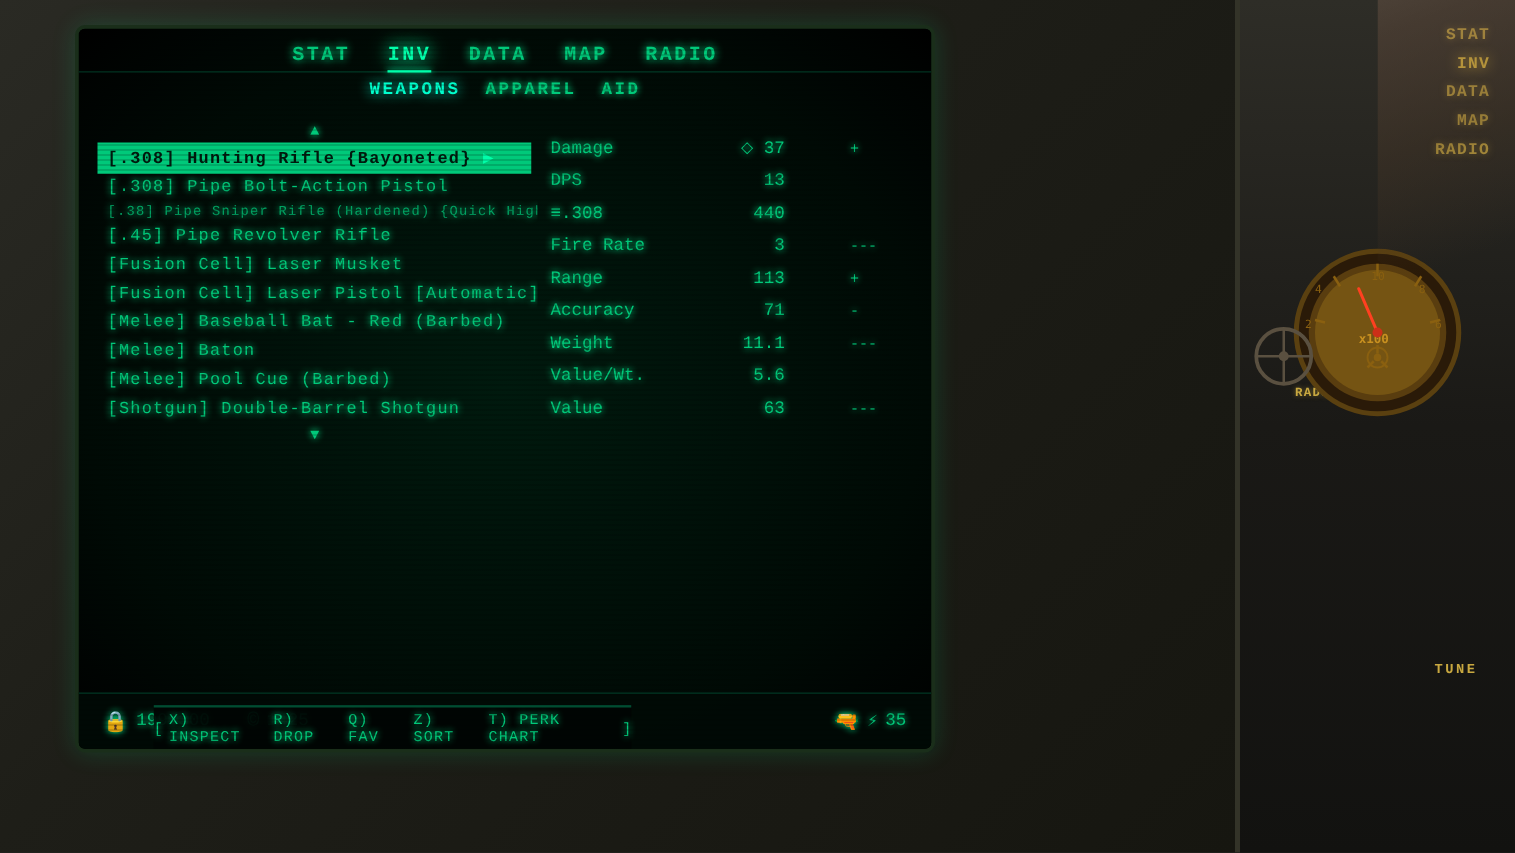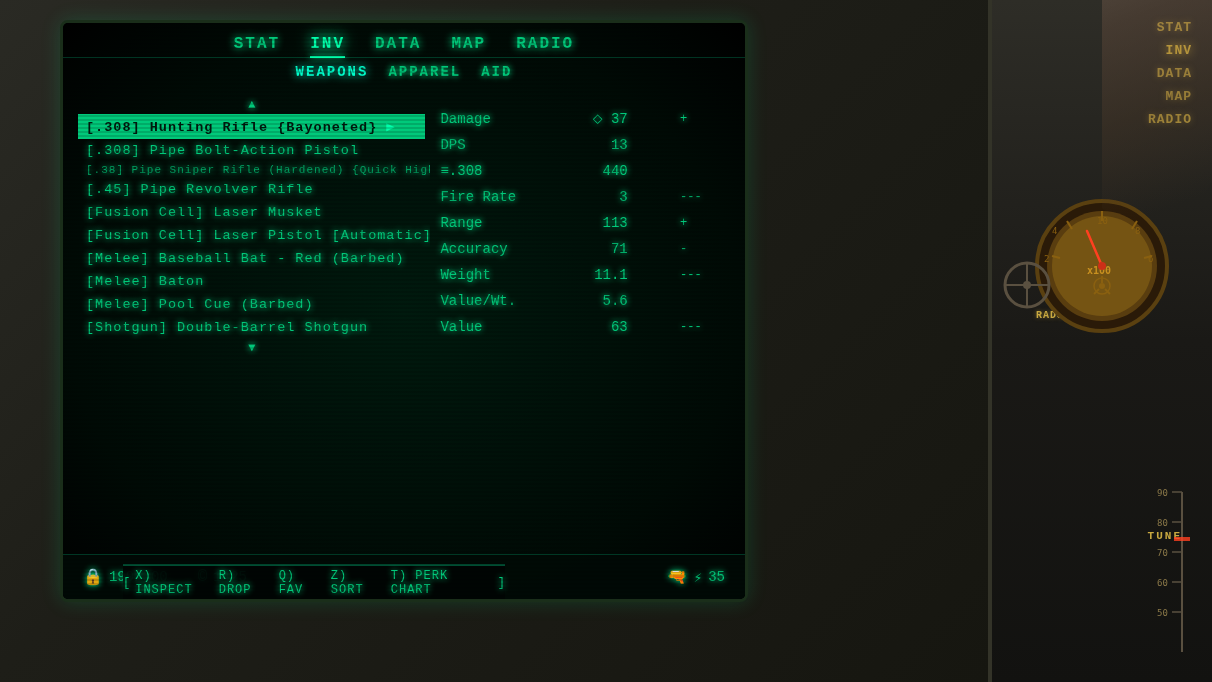--- a/index.html
+++ b/index.html
@@ -551,33 +551,14 @@
 
   <div style="position:absolute; top:260px; left:10px; width:50px; height:50px;">
     <svg width="50" height="50" viewBox="0 0 50 50">
       <circle cx="25" cy="25" r="22" fill="none" stroke="#5a5040" stroke-width="3"></circle>
       <line x1="25" y1="3" x2="25" y2="47" stroke="#5a5040" stroke-width="2"></line>
       <line x1="3" y1="25" x2="47" y2="25" stroke="#5a5040" stroke-width="2"></line>
       <circle cx="25" cy="25" r="4" fill="#5a5040"></circle>
     </svg>
   </div>
 
-  <div style="position:absolute; bottom:20px; right:10px; width:100px; height:180px;">
-    <svg width="100" height="180" viewBox="0 0 100 180">
-
-      <line x1="80" y1="10" x2="80" y2="170" stroke="#5a5040" stroke-width="2"></line>
-
-      <line x1="70" y1="10" x2="80" y2="10" stroke="#5a5040" stroke-width="1.5"></line>
-      <text x="55" y="14" fill="#8a7848" font-size="9" font-family="monospace">90</text>
-      <line x1="70" y1="40" x2="80" y2="40" stroke="#5a5040" stroke-width="1.5"></line>
-      <text x="55" y="44" fill="#8a7848" font-size="9" font-family="monospace">80</text>
-      <line x1="70" y1="70" x2="80" y2="70" stroke="#5a5040" stroke-width="1.5"></line>
-      <text x="55" y="74" fill="#8a7848" font-size="9" font-family="monospace">70</text>
-      <line x1="70" y1="100" x2="80" y2="100" stroke="#5a5040" stroke-width="1.5"></line>
-      <text x="55" y="104" fill="#8a7848" font-size="9" font-family="monospace">60</text>
-      <line x1="70" y1="130" x2="80" y2="130" stroke="#5a5040" stroke-width="1.5"></line>
-      <text x="55" y="134" fill="#8a7848" font-size="9" font-family="monospace">50</text>
-
-      <rect x="72" y="55" width="16" height="4" fill="#ff4020" opacity="0.8"></rect>
-    </svg>
-  </div>
 
 </div>
 
 </body></html>

